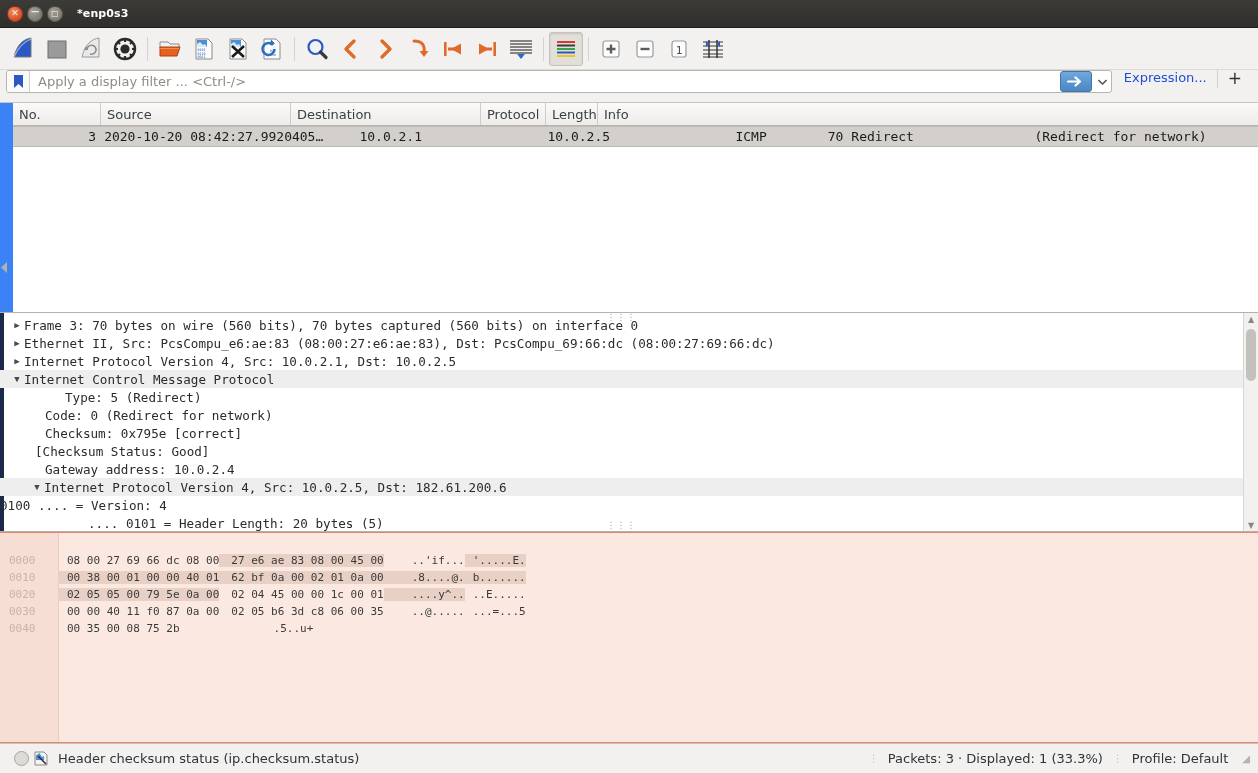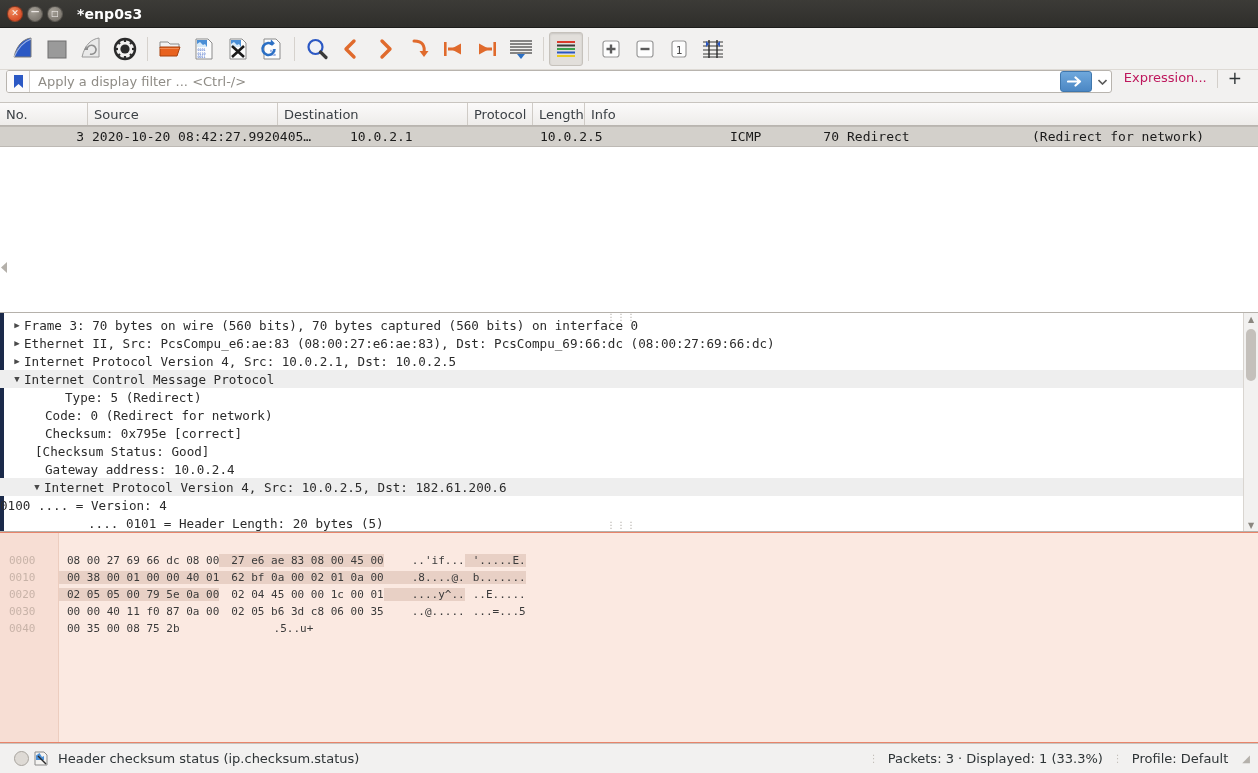--- a/index.html
+++ b/index.html
@@ -36,21 +36,21 @@
     border: 1px solid rgba(0,0,0,.35);
     box-sizing: border-box;
   }
   .wbtn.close { background: radial-gradient(circle at 35% 30%, #f08a5c, #d8502a 70%); }
   .wbtn.min   { background: radial-gradient(circle at 35% 30%, #a5a097, #807b73 70%); }
   .wbtn.max   { background: radial-gradient(circle at 35% 30%, #a5a097, #807b73 70%); }
   .wbtn span { font-family: "DejaVu Sans", sans-serif; font-weight: bold; font-size: 9px; }
   .wbtn.min span { font-size: 12px; margin-top: -4px; }
   .wbtn.max span { font-size: 8px; }
   .wtitle {
-    color: #ffffff; font-weight: bold; font-size: 14px;
+    color: #ffffff; font-weight: bold; font-size: 11px;
     margin-left: 14px; letter-spacing: .1px;
   }
 
   
   .toolbar {
     height: 41px; flex: 0 0 auto;
     background: #f2f1f0;
     border-bottom: 1px solid #dedad5;
     display: flex; align-items: center;
     padding: 0 6px;
@@ -112,34 +112,35 @@
     border-radius: 3px;
     display: flex; align-items: center; justify-content: center;
     flex: 0 0 auto;
   }
   .drop-btn {
     width: 17px; height: 21px;
     display: flex; align-items: center; justify-content: center;
     flex: 0 0 auto;
   }
   .expr-btn {
-    font-size: 13px; color: #be185d;
+    font-size: 13px; color: #1d4ed8;
     padding: 0 10px 0 12px; white-space: nowrap;
   }
   .vsep { width: 1px; height: 18px; background: #d3cfca; }
   .plus-btn { font-size: 17px; color: #2e3436; padding: 0 10px; line-height: 1; }
 
   
   .packetlist {
     flex: 0 0 auto;
     height: 209px;
     background: #3b82f6;
     border-bottom: 1px solid #b5b1ab;
     display: flex; flex-direction: column;
     position: relative;
+    padding-left: 13px;
   }
   .collapse-handle {
     position: absolute; left: 0px; top: 153px;
     width: 9px; height: 22px;
     display: flex; align-items: center; justify-content: center;
     z-index: 5;
   }
   .hdrrow {
     height: 22px; display: flex;
     background: linear-gradient(to bottom,#fbfafa,#eeecea);

